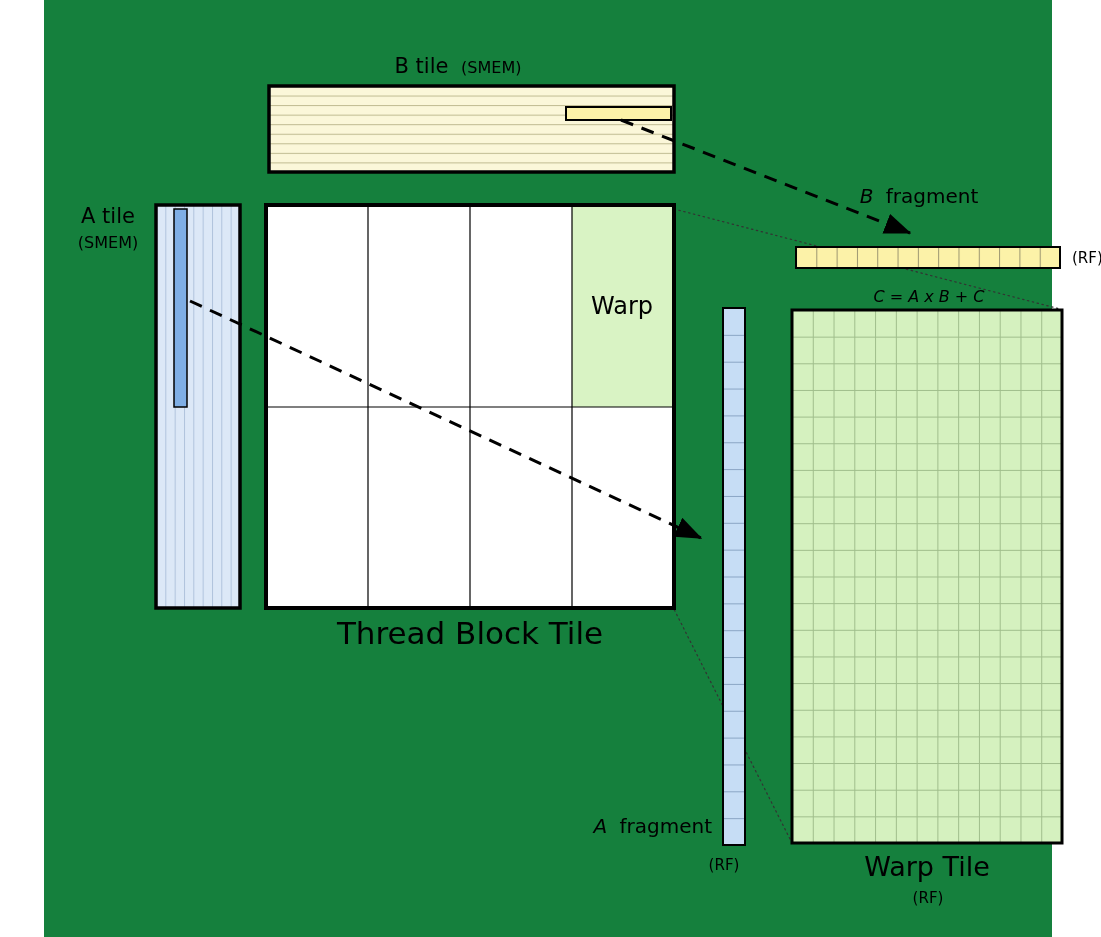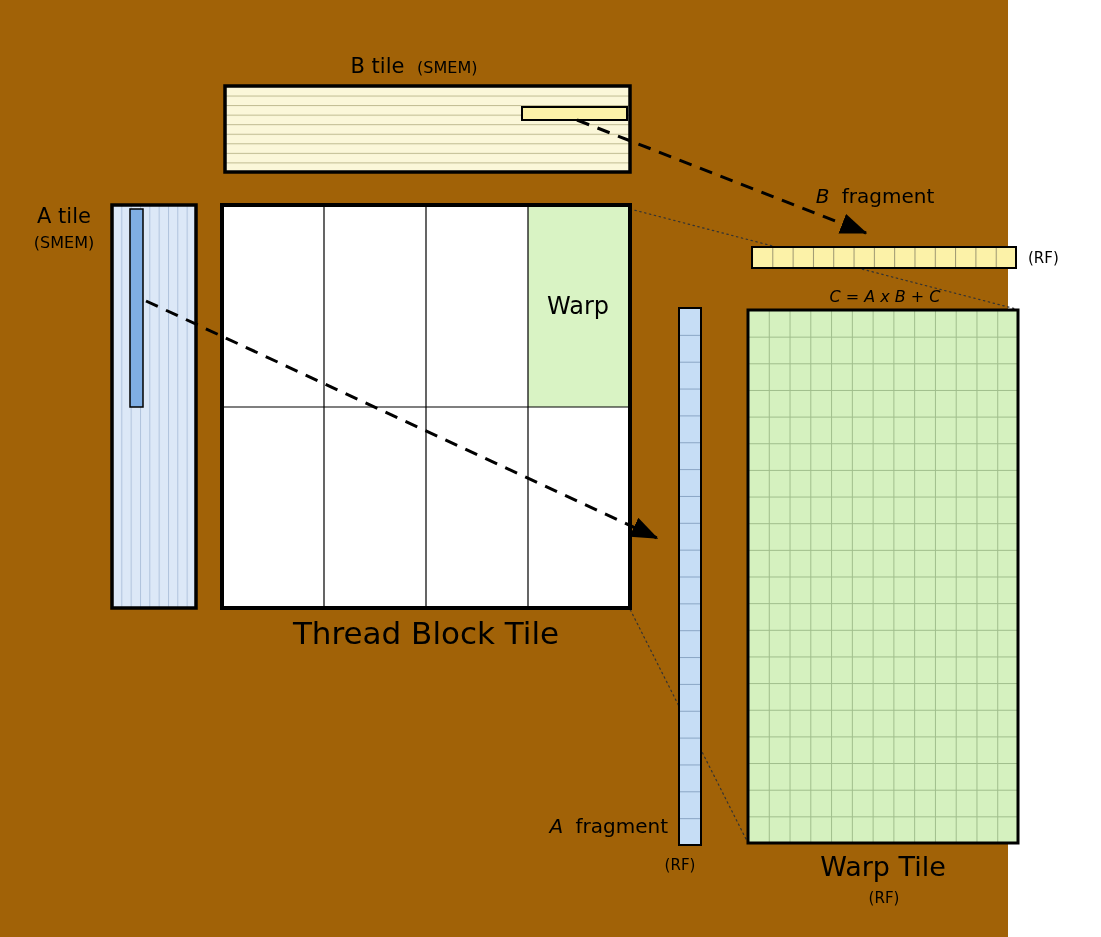--- a/index.html
+++ b/index.html
@@ -4,22 +4,23 @@
 <style>
   html, body {
     margin: 0;
     padding: 0;
     background: #ffffff;
   }
   .stage {
     position: relative;
     width: 1008px;
     height: 937px;
-    background: #a16207;
+    background: #15803d;
     font-family: "DejaVu Sans", "Liberation Sans", sans-serif;
+    margin-left: 44px;
   }
   svg {
     display: block;
   }
   text {
     fill: #000000;
     font-family: "DejaVu Sans", "Liberation Sans", sans-serif;
   }
 </style>
 </head>

